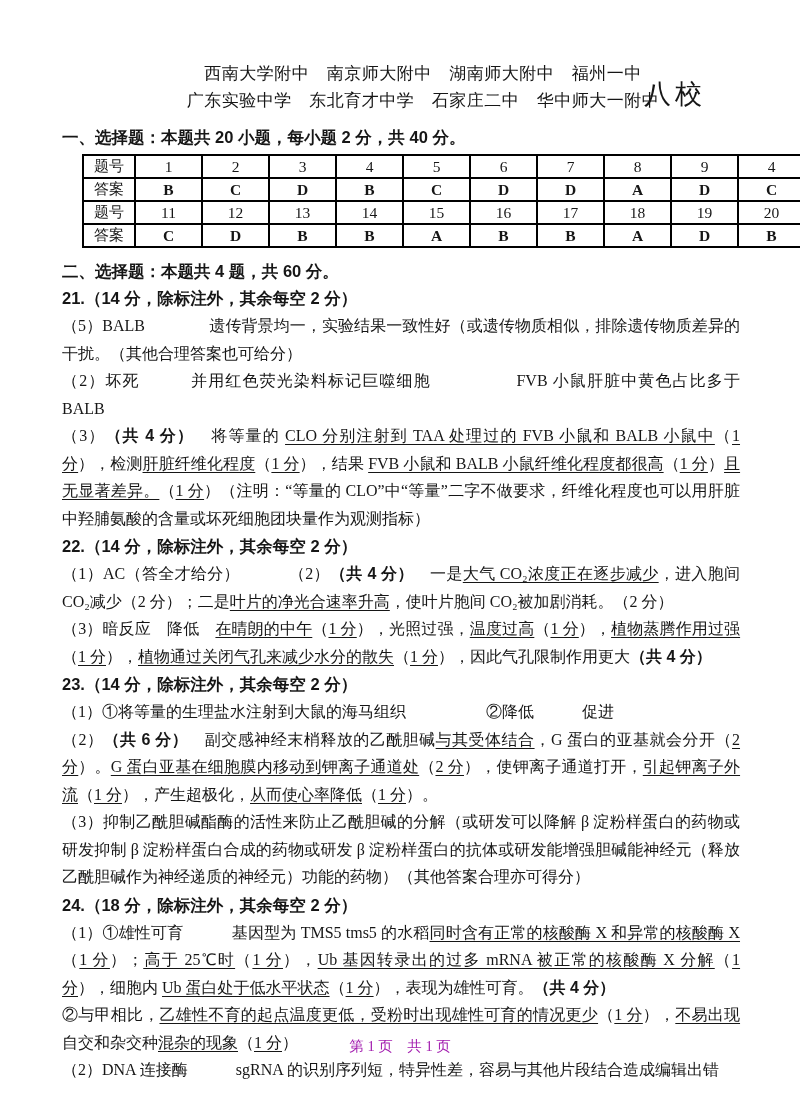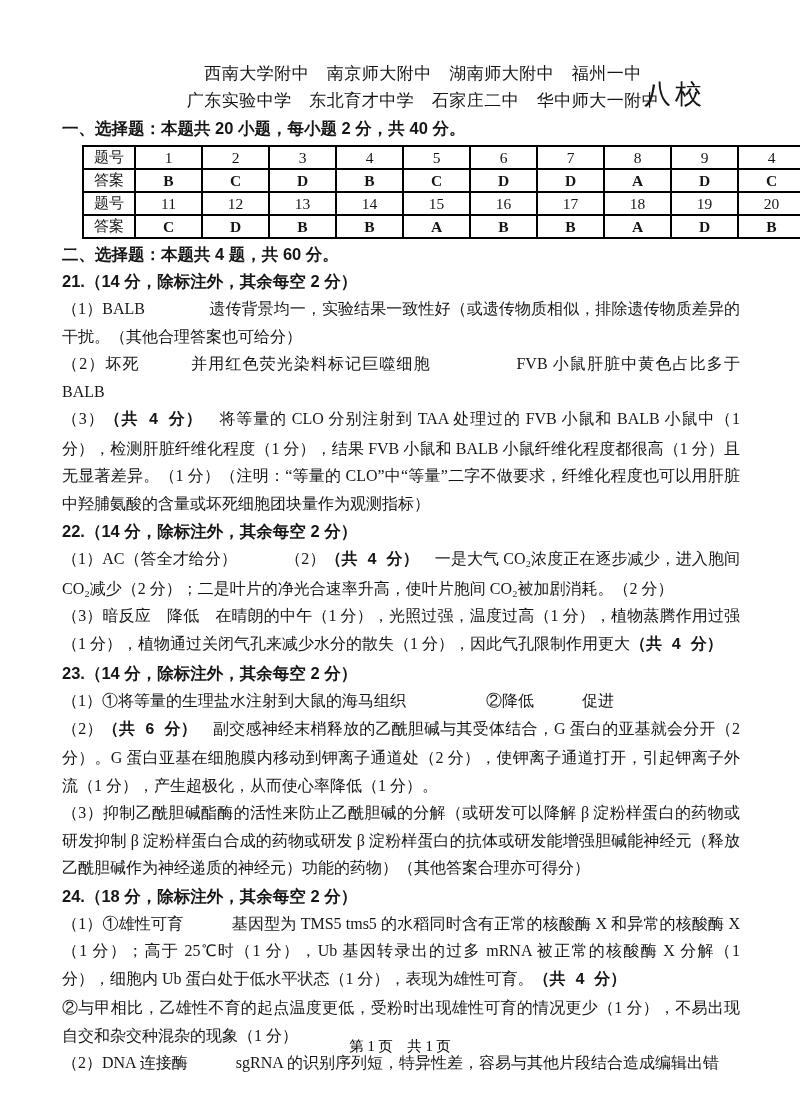--- a/index.html
+++ b/index.html
@@ -29,21 +29,21 @@
     text-align:center;
     font-family:"Liberation Sans",sans-serif;
     font-weight:bold;
     font-size:20.5px;line-height:30px;
   }
   
   .sec-heading{
     font-family:"Liberation Sans",sans-serif;
     font-weight:bold;
     font-size:16.5px;line-height:26px;
-    margin-top:1px;
+    margin-top:10px;
   }
   
   table.answers{
     border-collapse:collapse;
     width:724px;
     margin:4px 0 2px 20px;
     table-layout:fixed;
   }
   table.answers td{
     border:2px solid #000;
@@ -60,30 +60,31 @@
     font-family:"Liberation Sans",sans-serif;
     font-weight:bold;
     font-size:16.5px;line-height:27px;
     margin-top:1px;
   }
   .para{
     font-size:16px;line-height:27.5px;
     text-align:justify;
   }
   .para .b{
-    font-family:Liberation Mono, monospace;
+    font-family:Liberation Sans, sans-serif;
     font-weight:bold;
   }
   .para .u{
+    text-decoration:underline;
     text-underline-offset:3px;
   }
   .footer{
     position:absolute;bottom:52px;left:0;
     width:100%;text-align:center;
-    font-size:14.5px;color:#000000;
+    font-size:14.5px;color:#a21caf;
   }
 </style>
 </head>
 <body>
 
 <div class="page">
   <div class="content">
 
     <div class="schools">
       <div>西南大学附中　南京师大附中　湖南师大附中　福州一中</div>
@@ -148,21 +149,21 @@
             <td class="b">D</td>
             <td class="b">B</td>
           </tr>
         </tbody>
     </table>
 
     <div class="sec-heading">二、选择题：本题共 4 题，共 60 分。</div>
 
     <div>
         <div class="qheading">21.（14 分，除标注外，其余每空 2 分）</div>
-        <div class="para"><span>（1）BALB　　　　遗传背景均一，实验结果一致性好（或遗传物质相似，排除遗传物质差异的干扰。（其他合理答案也可给分）</span></div>
+        <div class="para"><span>（5）BALB　　　　遗传背景均一，实验结果一致性好（或遗传物质相似，排除遗传物质差异的干扰。（其他合理答案也可给分）</span></div>
         <div class="para"><span>（2）坏死　　　并用红色荧光染料标记巨噬细胞　　　　　FVB 小鼠肝脏中黄色占比多于 BALB</span></div>
         <div class="para"><span>（3）</span><span class="b">（共 4 分）</span><span>　将等量的 </span><span class="u">CLO 分别注射到 TAA 处理过的 FVB 小鼠和 BALB 小鼠中</span><span>（</span><span class="u">1 分</span><span>），检测</span><span class="u">肝脏纤维化程度</span><span>（</span><span class="u">1 分</span><span>），结果 </span><span class="u">FVB 小鼠和 BALB 小鼠纤维化程度都很高</span><span>（</span><span class="u">1 分</span><span>）</span><span class="u">且无显著差异。</span><span>（</span><span class="u">1 分</span><span>）（注明：“等量的 CLO”中“等量”二字不做要求，纤维化程度也可以用肝脏中羟脯氨酸的含量或坏死细胞团块量作为观测指标）</span></div>
         <div class="qheading">22.（14 分，除标注外，其余每空 2 分）</div>
         <div class="para"><span>（1）AC（答全才给分）　　　（2）</span><span class="b">（共 4 分）</span><span>　一是</span><span class="u">大气 CO₂浓度正在逐步减少</span><span>，进入胞间 CO₂减少（2 分）；二是</span><span class="u">叶片的净光合速率升高</span><span>，使叶片胞间 CO₂被加剧消耗。（2 分）</span></div>
         <div class="para"><span>（3）暗反应　降低　</span><span class="u">在晴朗的中午</span><span>（</span><span class="u">1 分</span><span>），光照过强，</span><span class="u">温度过高</span><span>（</span><span class="u">1 分</span><span>），</span><span class="u">植物蒸腾作用过强</span><span>（</span><span class="u">1 分</span><span>），</span><span class="u">植物通过关闭气孔来减少水分的散失</span><span>（</span><span class="u">1 分</span><span>），因此气孔限制作用更大</span><span class="b">（共 4 分）</span></div>
         <div class="qheading">23.（14 分，除标注外，其余每空 2 分）</div>
         <div class="para"><span>（1）①将等量的生理盐水注射到大鼠的海马组织　　　　　②降低　　　促进</span></div>
         <div class="para"><span>（2）</span><span class="b">（共 6 分）</span><span>　副交感神经末梢释放的乙酰胆碱</span><span class="u">与其受体结合</span><span>，G 蛋白的亚基就会分开（</span><span class="u">2 分</span><span>）。</span><span class="u">G 蛋白亚基在细胞膜内移动到钾离子通道处</span><span>（</span><span class="u">2 分</span><span>），使钾离子通道打开，</span><span class="u">引起钾离子外流</span><span>（</span><span class="u">1 分</span><span>），产生超极化，</span><span class="u">从而使心率降低</span><span>（</span><span class="u">1 分</span><span>）。</span></div>
         <div class="para"><span>（3）抑制乙酰胆碱酯酶的活性来防止乙酰胆碱的分解（或研发可以降解 β 淀粉样蛋白的药物或研发抑制 β 淀粉样蛋白合成的药物或研发 β 淀粉样蛋白的抗体或研发能增强胆碱能神经元（释放乙酰胆碱作为神经递质的神经元）功能的药物）（其他答案合理亦可得分）</span></div>
         <div class="qheading">24.（18 分，除标注外，其余每空 2 分）</div>

